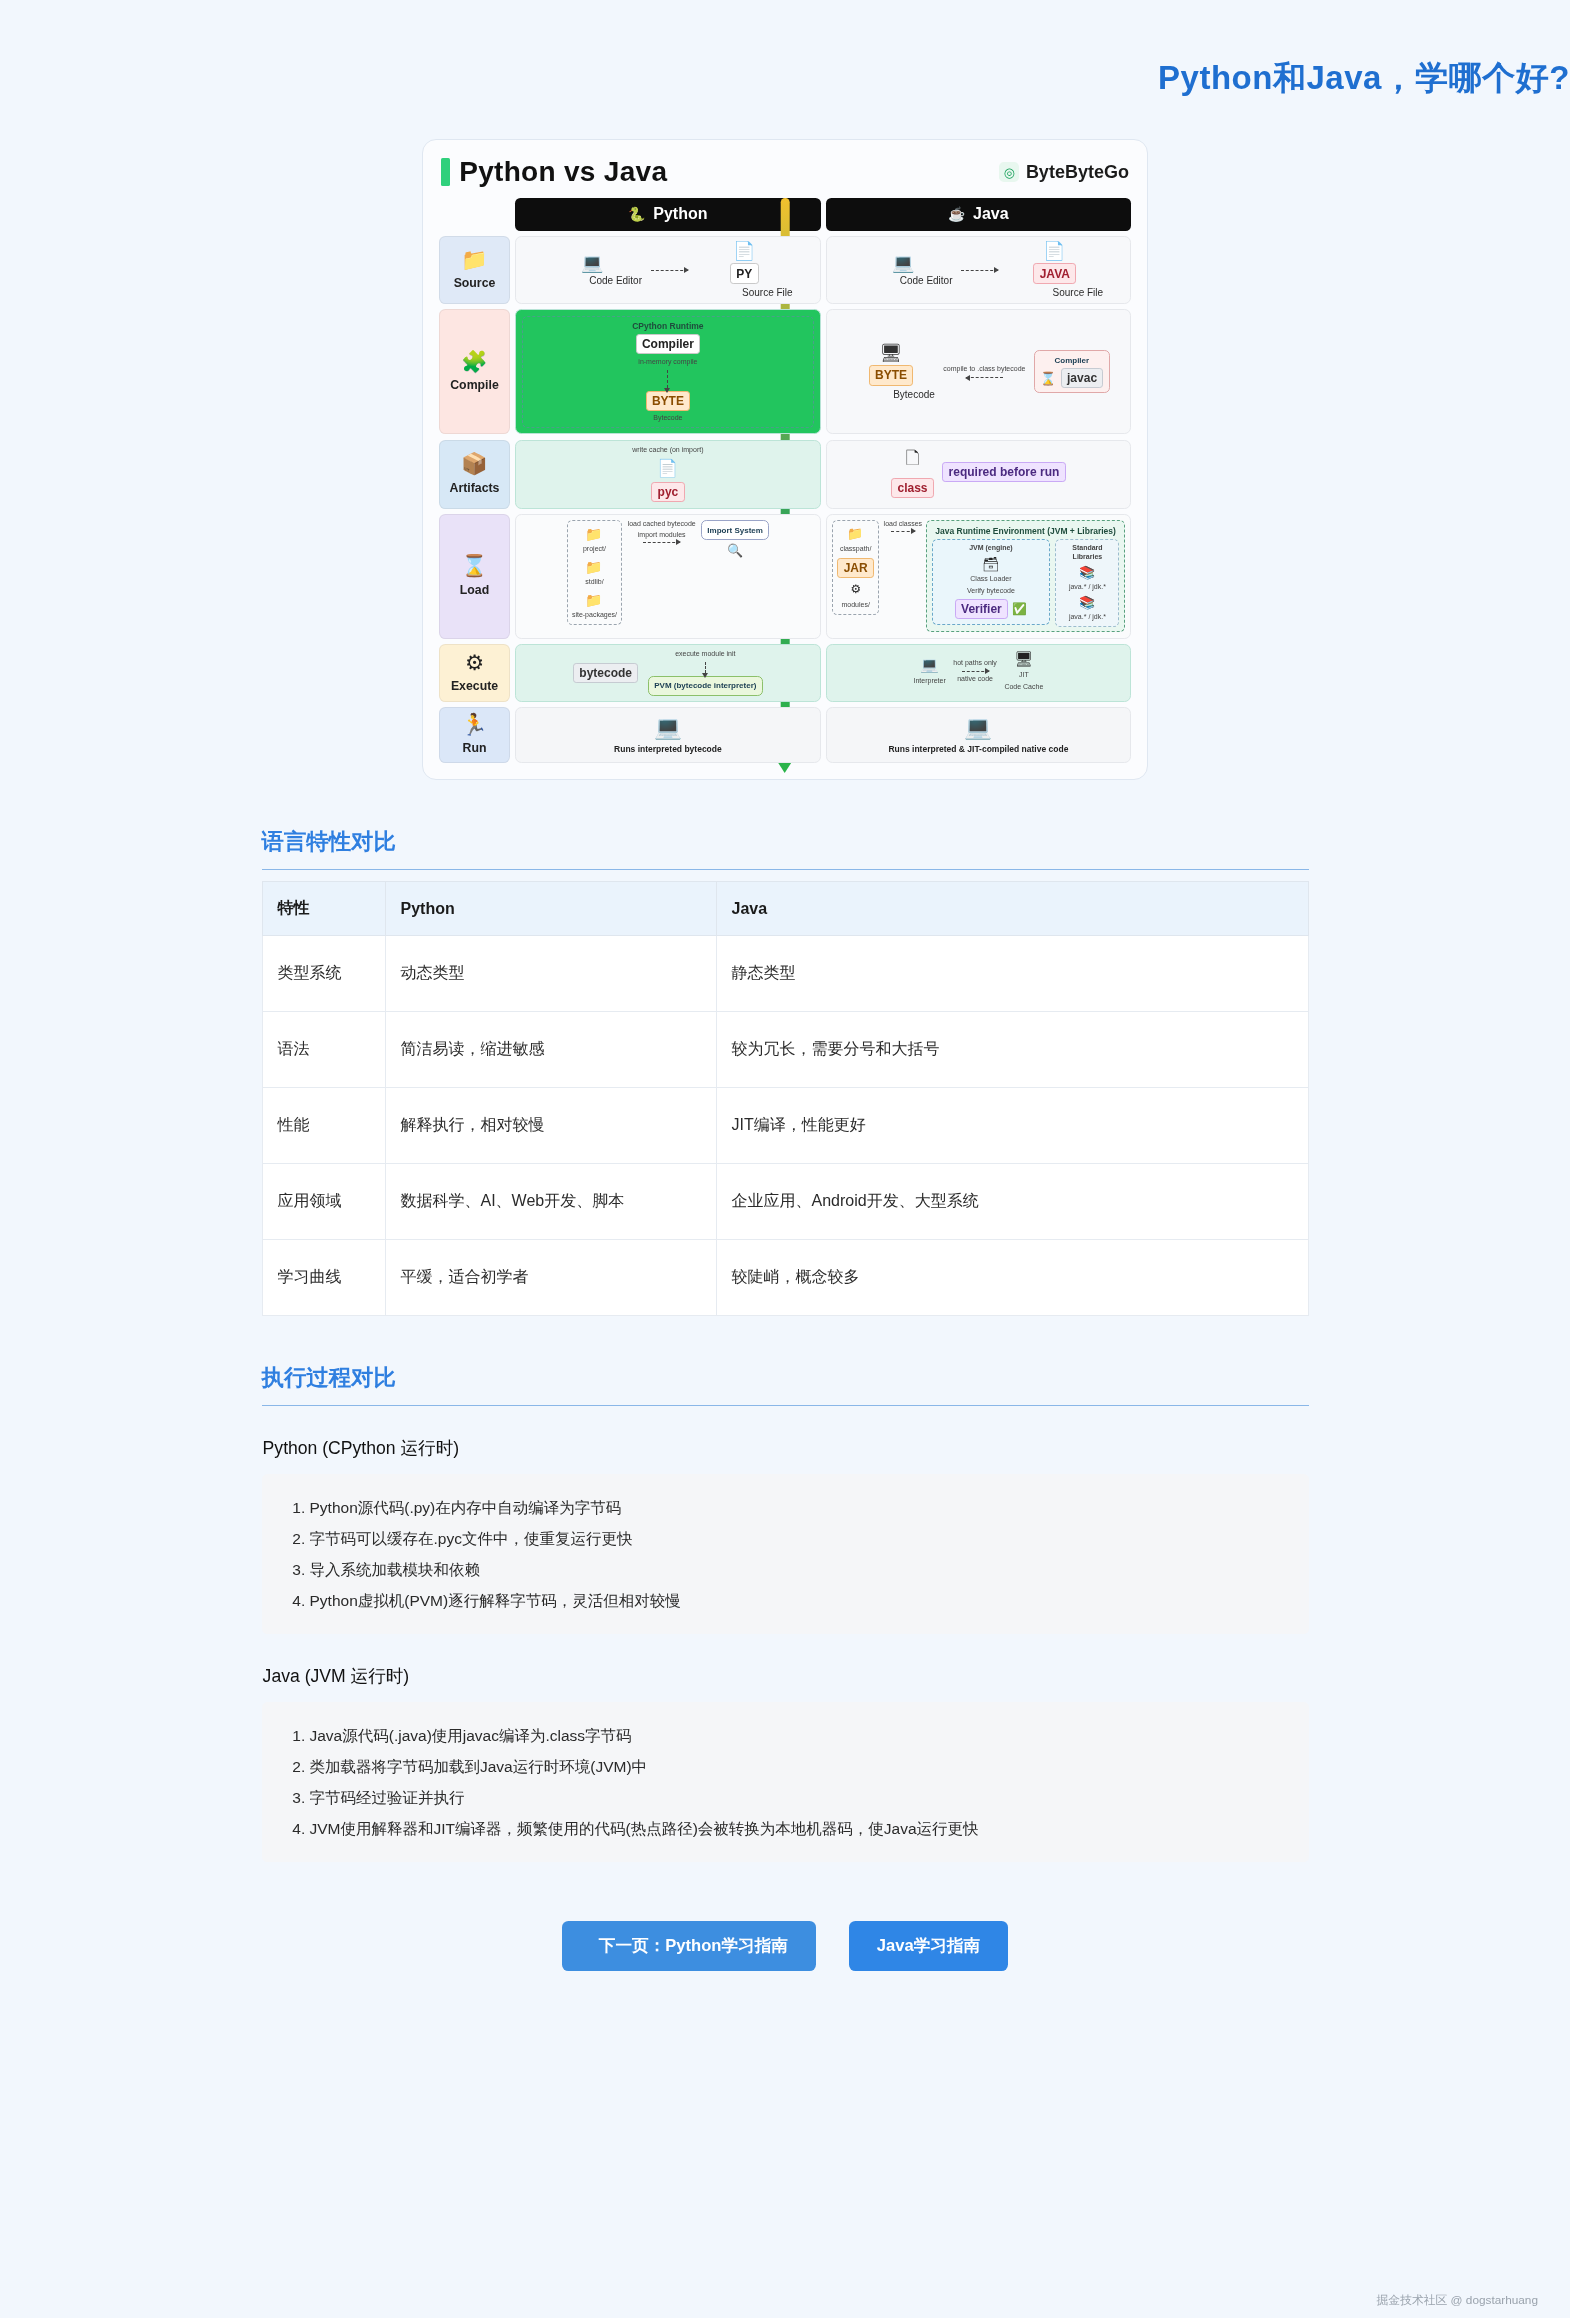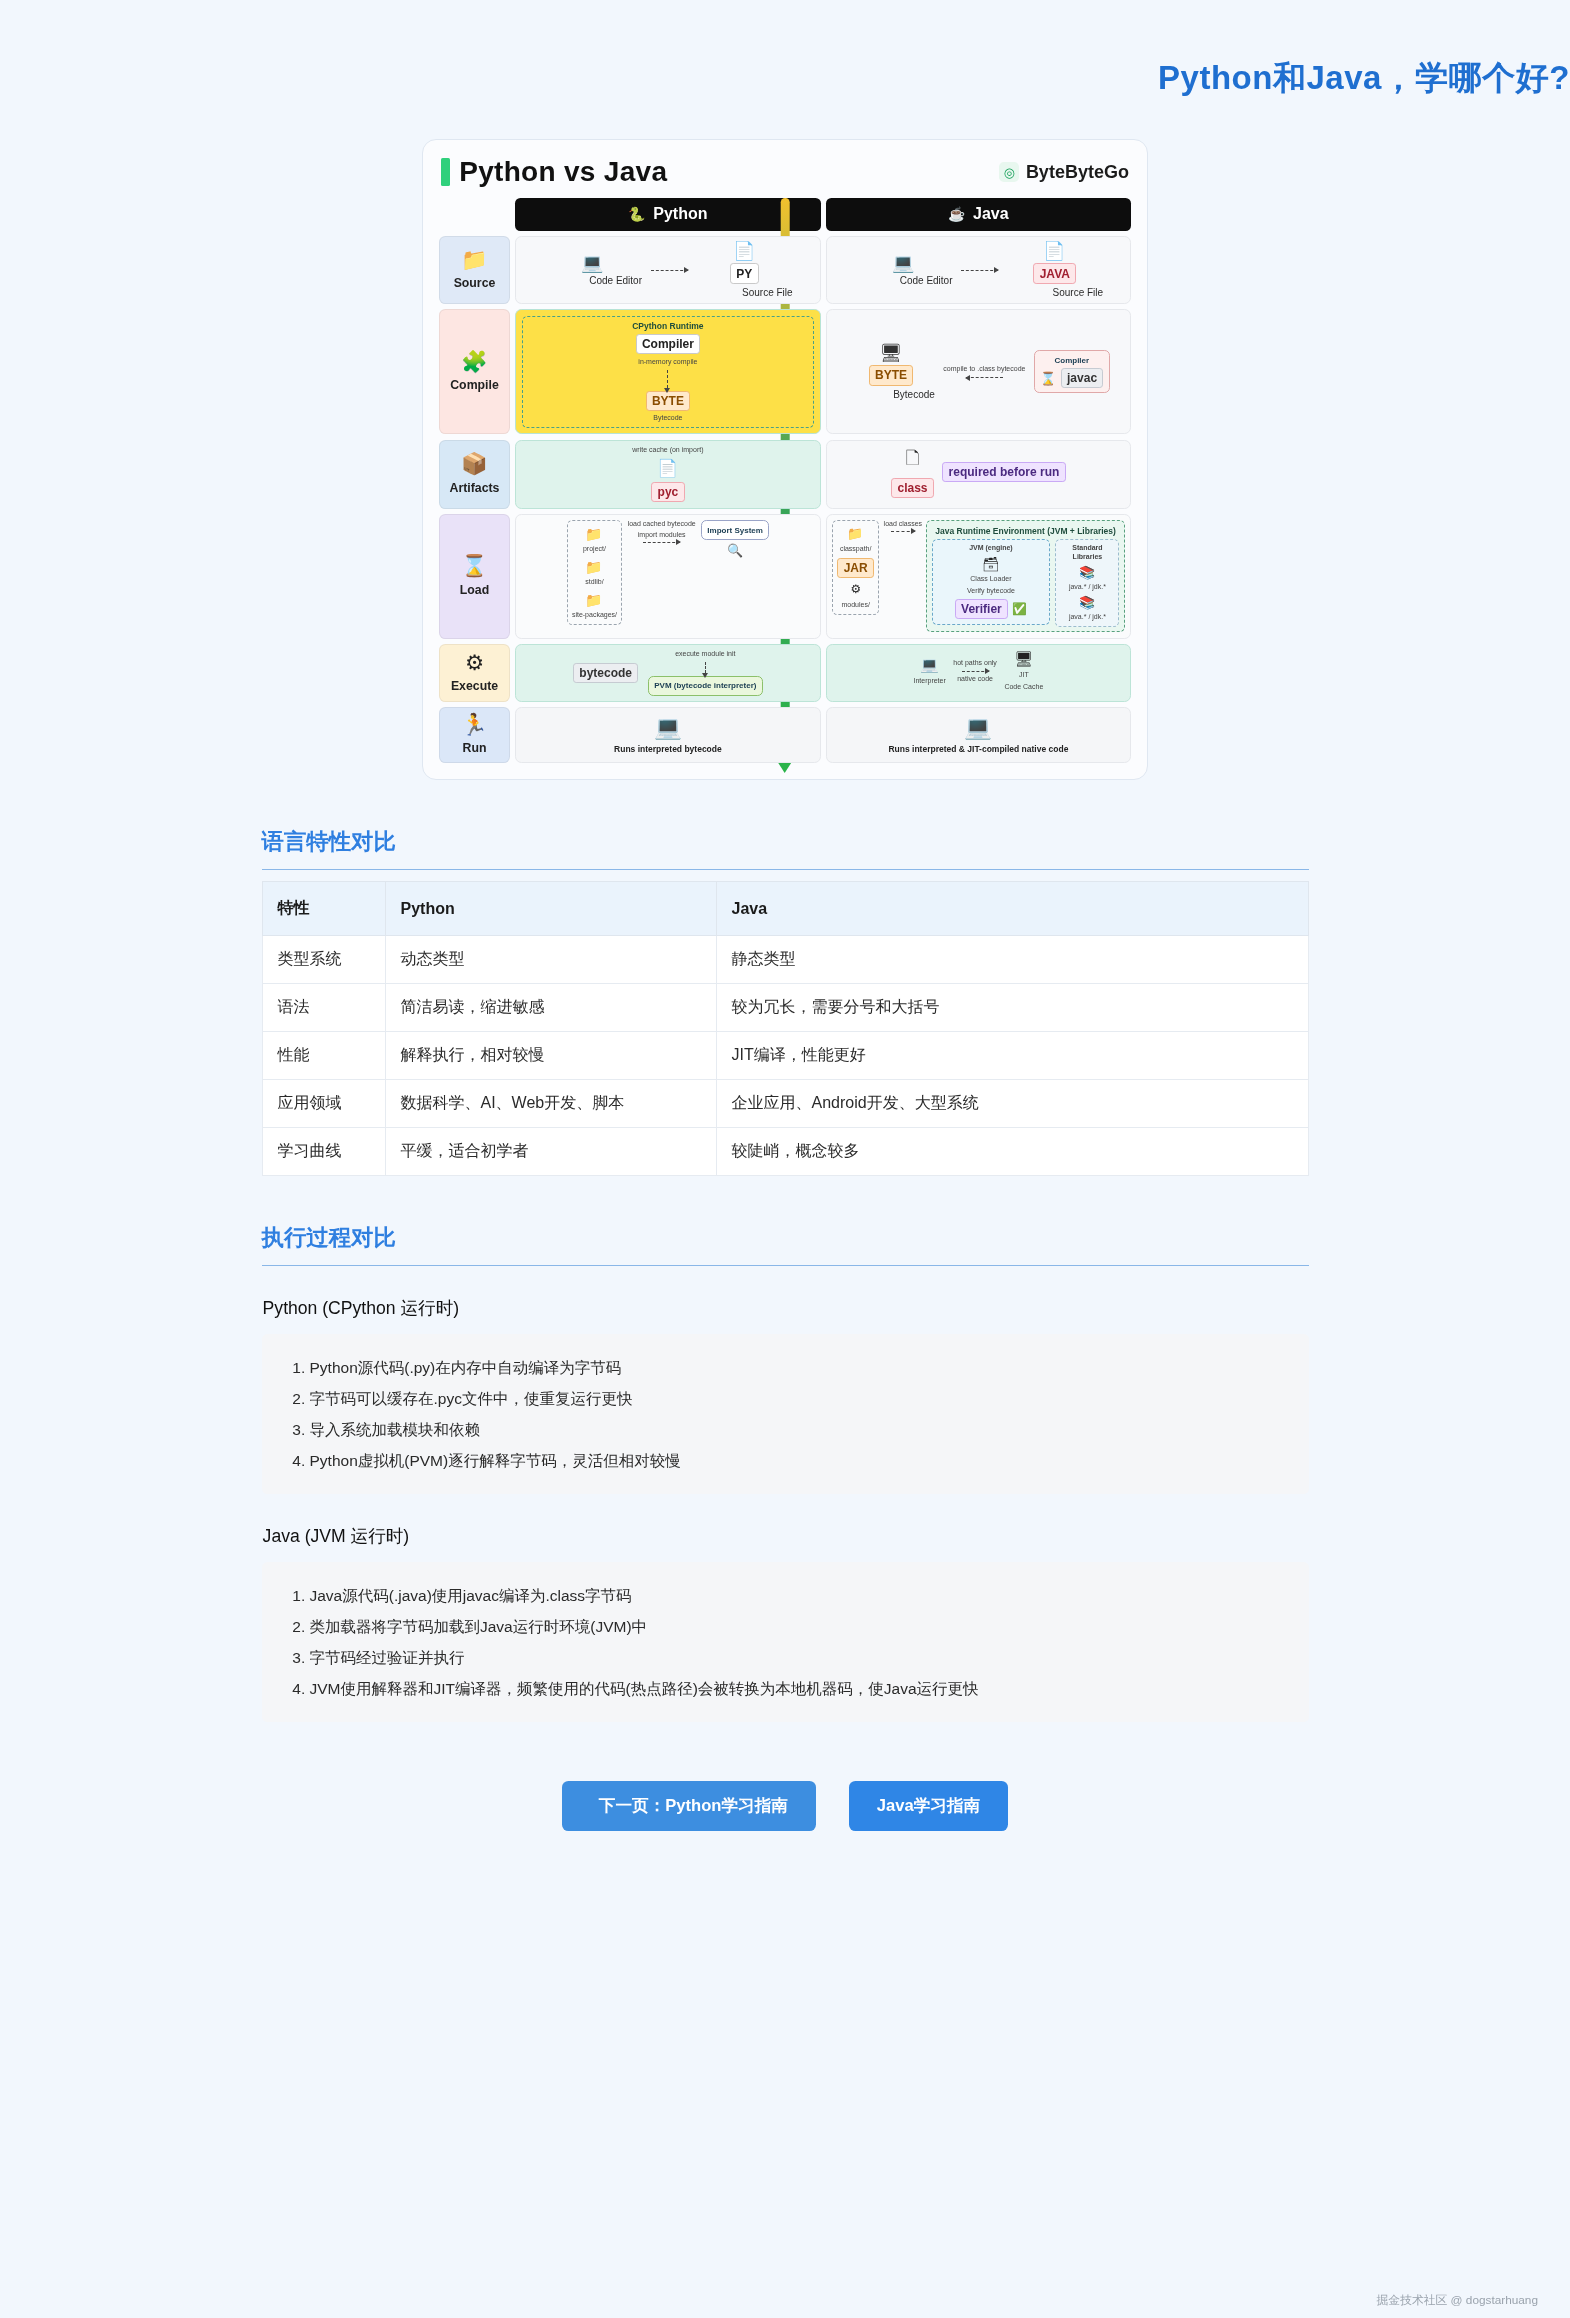--- a/index.html
+++ b/index.html
@@ -63,21 +63,21 @@
   .stage .s-lbl { font-size: 12.3px; font-weight:bold; color:#222; }
 
   .cell {
     background:#f6f7f9;
     border:1.1px solid #e6e8ec;
     border-radius: 6.4px;
     position: relative;
     padding: 5.3px;
   }
   .cell.plain { background:#f7f8fa; }
-  .cell.mint { background:#fde047; border-color:#b7e3d5; }
+  .cell.mint { background:#22c55e; border-color:#b7e3d5; }
   .cell.mint2 { background:#dff3ec; border-color:#bce4d7; }
   .cell.white { background:#fafbfc; }
 
   .rowlabel { grid-column: 1; }
 
   .node {
     display:flex; flex-direction:column; align-items:center; gap:3.2px;
     font-size: 8px; color:#333; text-align:center;
   }
   .node .glyph { font-size: 18px; line-height:1; }
@@ -132,21 +132,21 @@
   .section { width: 1047px; margin: 0 auto; }
   .sec-title {
     font-size: 22.4px; font-weight:bold; color:#2f7fe0; margin: 46px 0 11.8px 0;
     padding-bottom: 11.8px; border-bottom: 1.6px solid #8ab7e8;
   }
   table.cmp { width:100%; border-collapse:collapse; font-size:16px; }
   table.cmp th {
     background:#eaf3fc; text-align:left; padding:16px 15px; font-weight:bold; color:#1b1b1b;
     border:1.1px solid #dfe6ee;
   }
-  table.cmp td { padding:13px 15px; border:1.1px solid #e6ebf1; color:#2b2b2b; background:#fff;}
+  table.cmp td { padding:27px 15px; border:1.1px solid #e6ebf1; color:#2b2b2b; background:#fff;}
   table.cmp td:first-child { width: 123px; }
   table.cmp td:nth-child(2), table.cmp th:nth-child(2) { width: 331px; }
 
   .sub-h { font-size:17.6px; font-weight:normal; color:#111; margin: 30px 0 14px 1.1px; }
   .steps { background:#f5f6f8; border-radius:5.3px; padding:18px 21.4px 18px 48px; }
   .steps li { font-size:15.5px; line-height:2.0; color:#2a2a2a; }
 
   .btn-row { display:flex; justify-content:center; gap:33px; margin-top: 59px; }
   .btn {
     font-size: 16.6px; font-weight:bold; color:#fff; border:none; border-radius:6.4px;

